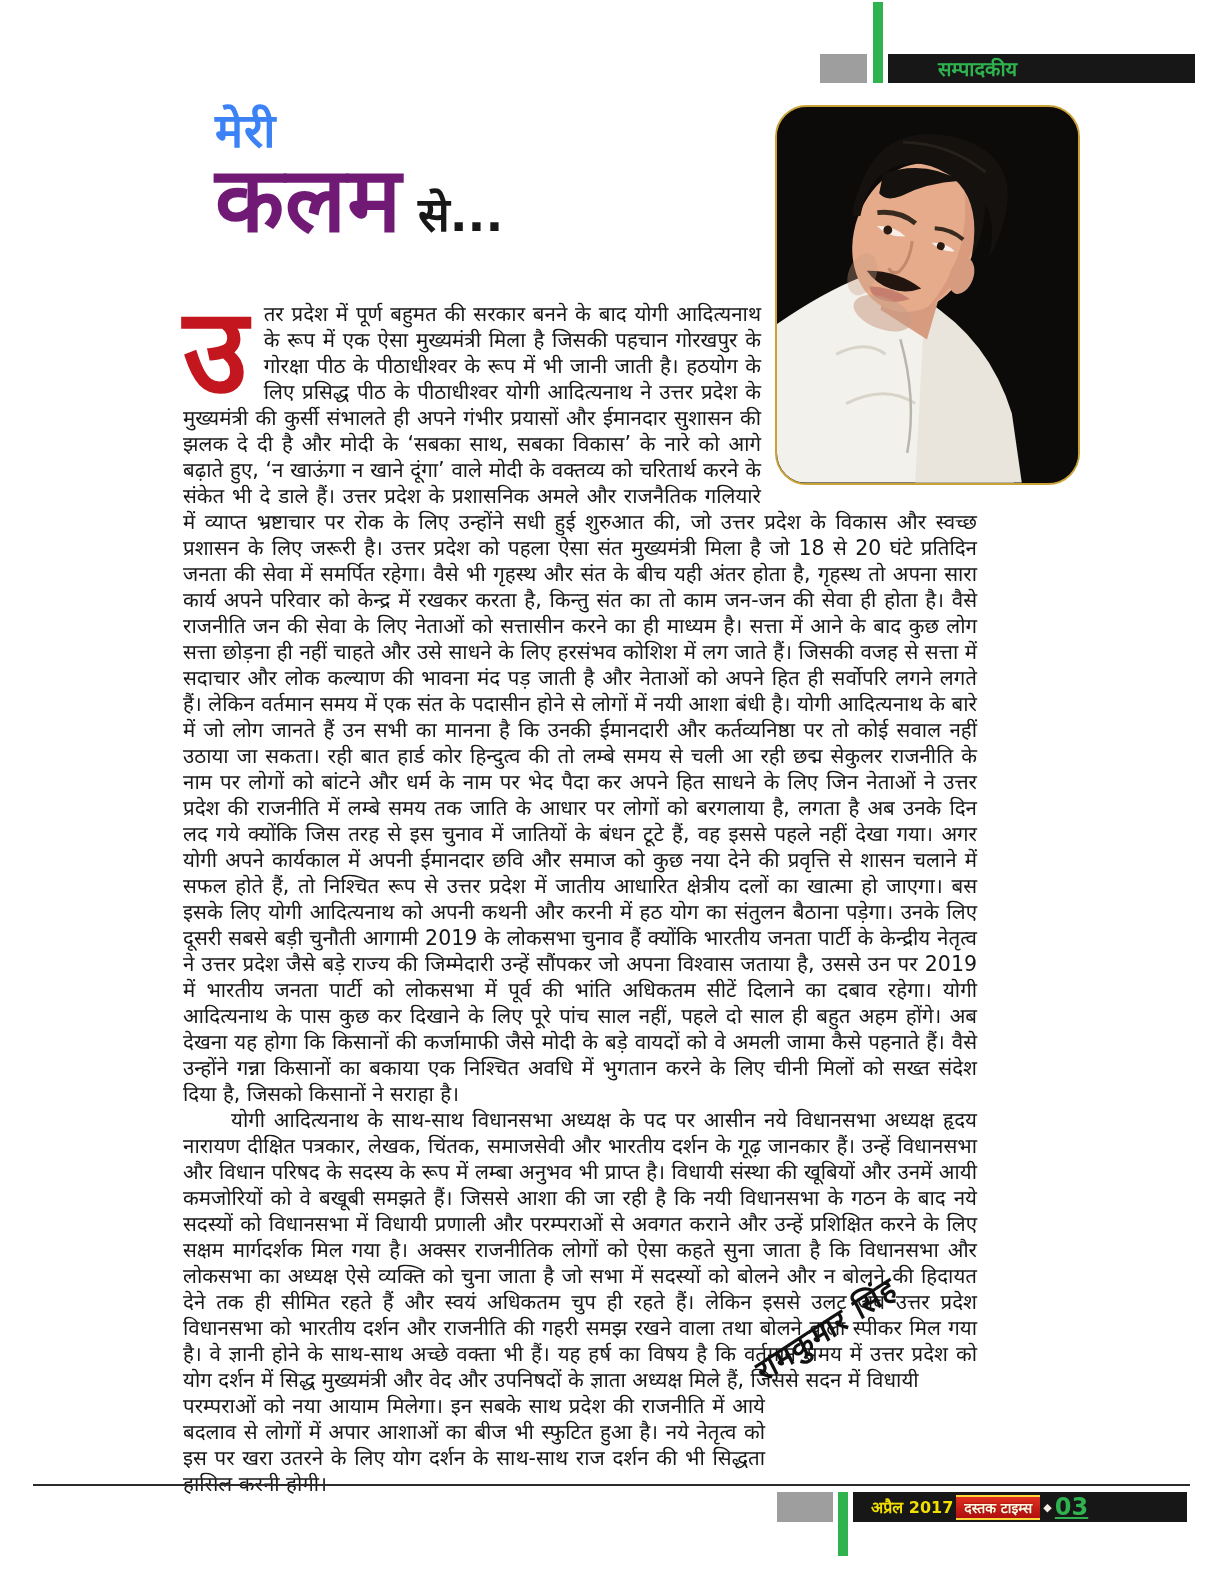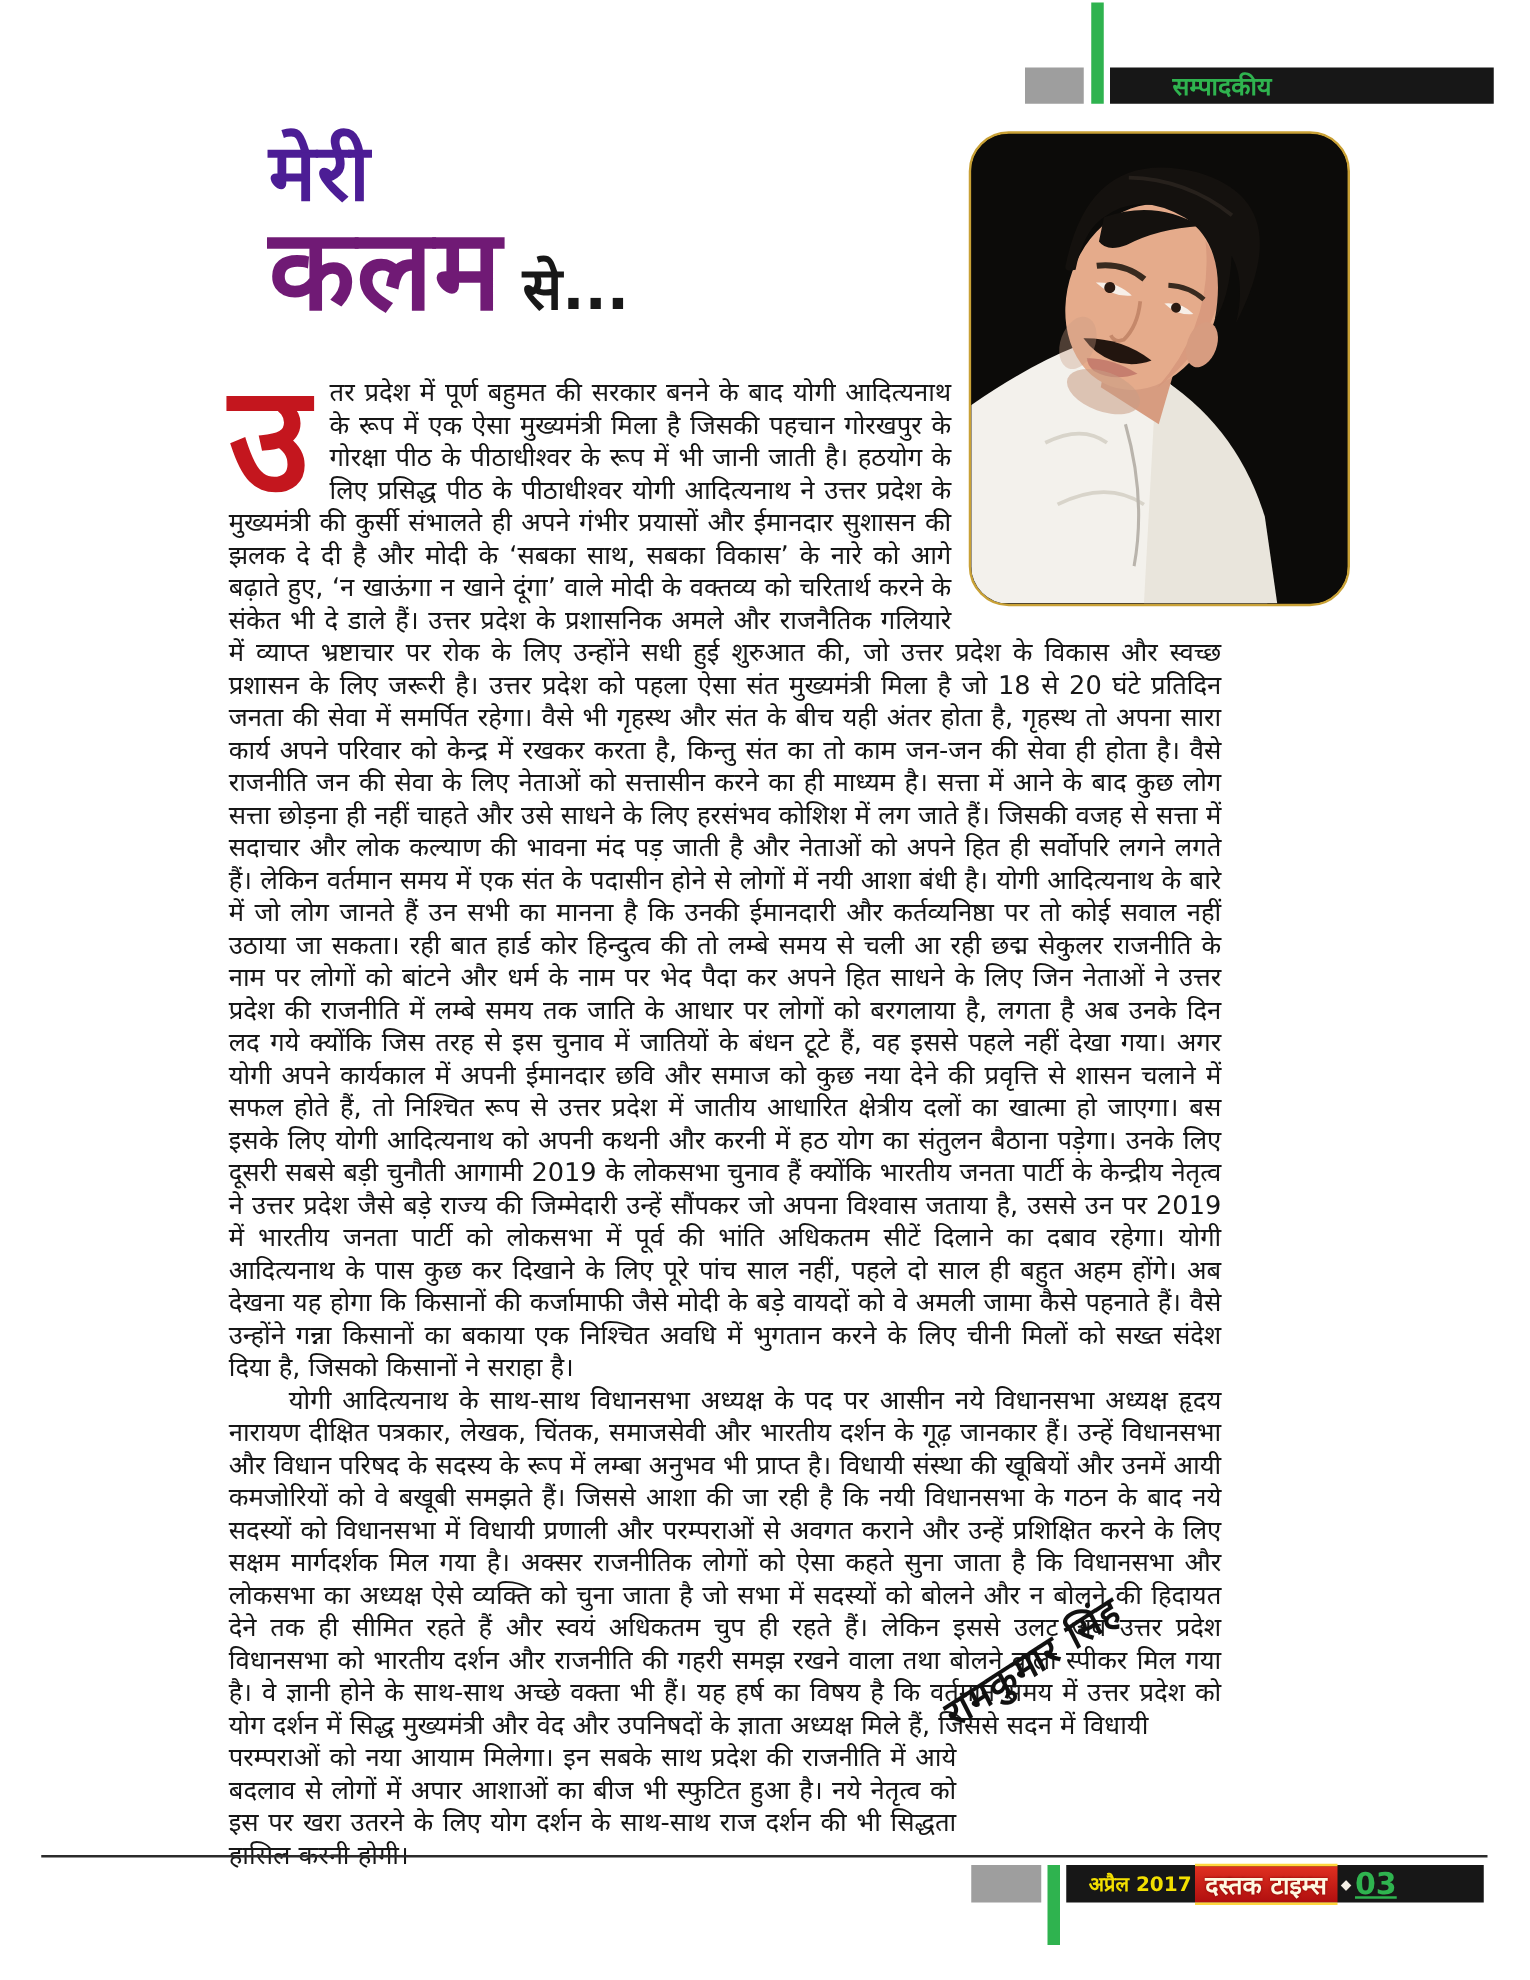--- a/index.html
+++ b/index.html
@@ -10,21 +10,21 @@
   
   .hdr-gray{position:absolute;left:820px;top:54px;width:47px;height:29px;background:#9e9e9e;}
   .hdr-greenbar{position:absolute;left:873px;top:2px;width:10px;height:81px;background:#2fb34f;}
   .hdr-black{
     position:absolute;left:888px;top:54px;width:307px;height:29px;background:#171717;
     display:flex;align-items:center;padding-left:50px;box-sizing:border-box;
   }
   .hdr-black .tag{color:#2fb34f;font-size:20px;font-weight:bold;line-height:1;}
   
   .title-block{position:absolute;left:215px;top:106px;}
-  .title-w1{font-size:63px;font-weight:800;color:#4c1d95;line-height:1.05;letter-spacing:1px;}
+  .title-w1{font-size:47px;font-weight:800;color:#3b82f6;line-height:1.05;letter-spacing:1px;}
   .title-line2{display:flex;align-items:baseline;gap:16px;margin-top:2px;}
   .title-w2{font-size:90px;font-weight:800;color:#701a75;line-height:0.95;letter-spacing:1px;}
   .title-w3{font-size:47px;font-weight:800;color:#181818;}
   
   .photo{
     position:absolute;left:775px;top:105px;width:305px;height:380px;
     border:2px solid #c9a136;border-radius:32px;overflow:hidden;background:#0b0a08;box-sizing:border-box;
   }
   .photo svg{display:block;width:100%;height:100%;}
   
@@ -52,21 +52,21 @@
   .ftr-gray{position:absolute;left:777px;top:1492px;width:56px;height:30px;background:#9e9e9e;}
   .ftr-greenbar{position:absolute;left:838px;top:1492px;width:10px;height:64px;background:#2fb34f;}
   .ftr-black{
     position:absolute;left:853px;top:1492px;width:334px;height:30px;background:#171717;
     display:flex;align-items:center;gap:3px;padding-left:18px;box-sizing:border-box;
   }
   .ftr-month{color:#f2df00;font-size:16px;font-weight:bold;white-space:nowrap;}
   .ftr-logo{
     background:linear-gradient(180deg,#e03020 0%,#b00f0f 100%);
     border-top:2px solid #ffd73d;border-bottom:2px solid #ffd73d;
-    color:#fff8e0;font-size:20px;font-weight:800;padding:1px 8px;white-space:nowrap;
+    color:#fff8e0;font-size:14px;font-weight:800;padding:1px 8px;white-space:nowrap;
     text-shadow:0 0 2px #7a0000;
   }
   .ftr-diamond{color:#f5f0e6;font-size:11px;}
   .ftr-page{color:#2fb34f;font-size:24px;font-weight:800;line-height:1;text-decoration:underline;}
 </style>
 </head>
 <body>
 
 <div class="page">
 

